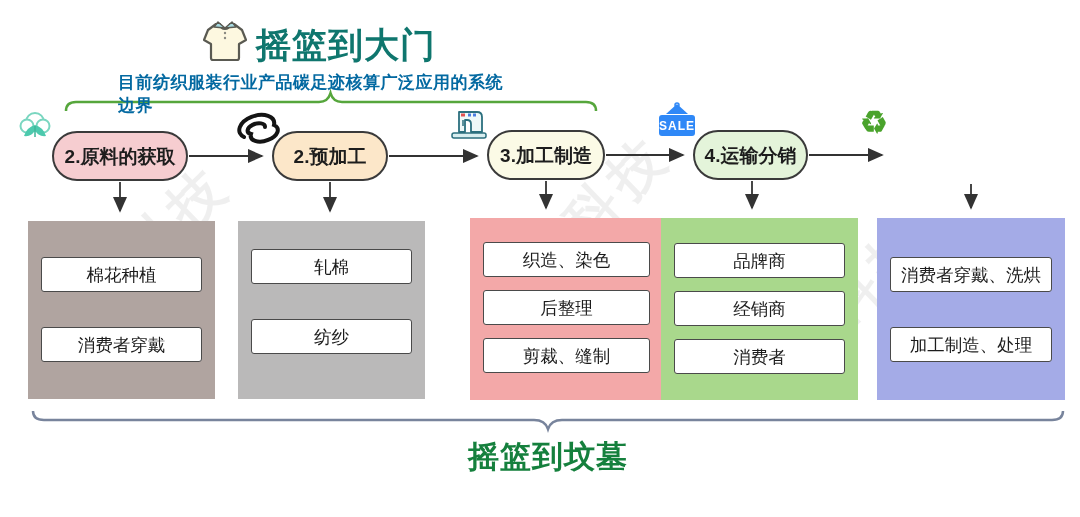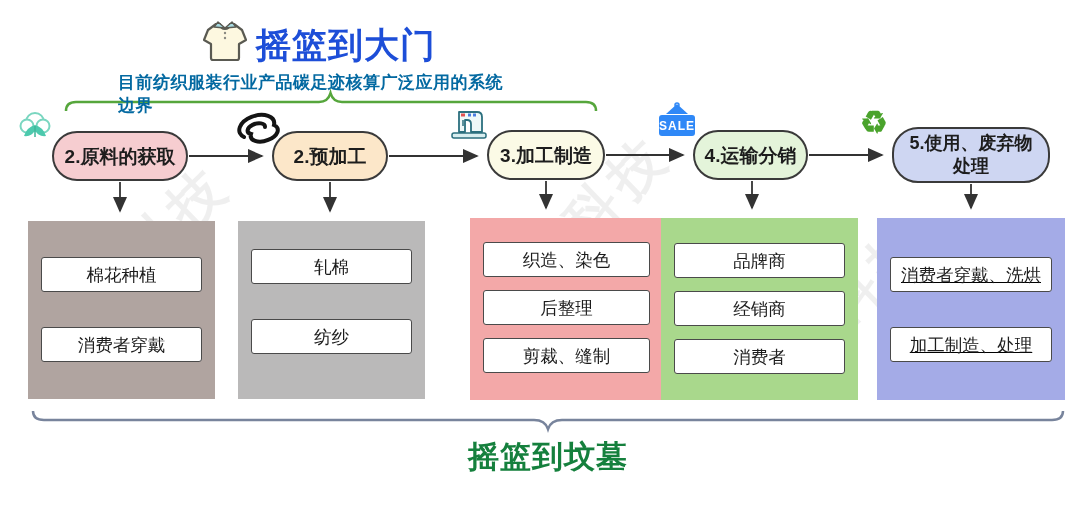--- a/index.html
+++ b/index.html
@@ -57,21 +57,21 @@
   <span class="wm wm2">衡科技</span>
   <span class="wm wm3">衡科技</span>
 
   <svg class="tshirt" width="48" height="44" viewBox="0 0 48 44">
     <path d="M15 5 L7 11 L3 21 L10 25 L10 39 Q10 41 12 41 L36 41 Q38 41 38 39 L38 25 L45 21 L41 11 L33 5 L29 5 Q28 10 24 10 Q20 10 19 5 Z" fill="#fdf8e0" stroke="#5a5a52" stroke-width="2.2" stroke-linejoin="round"></path>
     <path d="M17 3 L24 9 L13 8 Z" fill="#a8dbe2" stroke="#5a5a52" stroke-width="1.5" stroke-linejoin="round"></path>
     <path d="M31 3 L24 9 L35 8 Z" fill="#a8dbe2" stroke="#5a5a52" stroke-width="1.5" stroke-linejoin="round"></path>
     <circle cx="24" cy="14" r="1.2" fill="#8a8a80"></circle>
     <circle cx="24" cy="19" r="1.2" fill="#8a8a80"></circle>
   </svg>
-  <div class="title" style="color: #1d4ed8;">摇篮到大门</div>
+  <div class="title" style="color: #0f766e;">摇篮到大门</div>
   <div class="subtitle" style="color: #0369a1;">目前纺织服装行业产品碳足迹核算广泛应用的系统边界</div>
 
   <svg id="overlay" width="1080" height="517" viewBox="0 0 1080 517">
     <defs>
       <marker id="ah" markerWidth="10" markerHeight="8" refX="8" refY="4" orient="auto">
         <path d="M0 0 L9 4 L0 8 Z" style="fill: rgb(51, 51, 51);"></path>
       </marker>
     </defs>
 
     <path d="M66 111 Q66 102 76 102 L319 102 Q328 102 330.5 93 Q333 102 342 102 L586 102 Q596 102 596 111" fill="none" stroke-width="2.5" style="stroke: rgb(86, 166, 60);"></path>
@@ -120,39 +120,38 @@
     <rect x="3" y="13" width="36" height="21" rx="3" fill="#2f88f7"></rect>
     <text x="21" y="28" text-anchor="middle" font-size="12" font-weight="bold" fill="#ffffff" font-family="Liberation Sans, sans-serif" letter-spacing="1">SALE</text>
   </svg>
 
   <span class="stage-icon icon-recycle" style="color: rgb(74, 163, 44);">♻</span>
 
   <div class="pill pill-1" style="background-color: rgb(246, 205, 208);">2.原料的获取</div>
   <div class="pill pill-2" style="background-color: rgb(252, 231, 201);">2.预加工</div>
   <div class="pill pill-3" style="background-color: rgb(251, 250, 230);">3.加工制造</div>
   <div class="pill pill-4" style="background-color: rgb(228, 244, 218);">4.运输分销</div>
-  <div class="pill pill-5" style="background-color: rgb(206, 214, 242);">5.使用、废弃物处理</div>
 
   <div class="bigbox box-1" style="background-color: rgb(176, 164, 160);">
     <div class="item">棉花种植</div>
     <div class="item">消费者穿戴</div>
   </div>
   <div class="bigbox box-2" style="background-color: rgb(186, 185, 185);">
     <div class="item">轧棉</div>
     <div class="item">纺纱</div>
   </div>
   <div class="bigbox box-3" style="background-color: rgb(243, 168, 168); margin-left: 20px;">
     <div class="item">织造、染色</div>
     <div class="item">后整理</div>
     <div class="item">剪裁、缝制</div>
   </div>
   <div class="bigbox box-4" style="background-color: rgb(169, 216, 140);">
     <div class="item">品牌商</div>
     <div class="item">经销商</div>
     <div class="item">消费者</div>
   </div>
-  <div class="bigbox box-5" style="background-color: rgb(164, 171, 231); text-decoration: underline;">
+  <div class="bigbox box-5" style="background-color: rgb(164, 171, 231);">
     <div class="item">消费者穿戴、洗烘</div>
     <div class="item">加工制造、处理</div>
   </div>
 
   <div class="footer-label" style="color: #15803d;">摇篮到坟墓</div>
 </div>
 
 </body></html>

